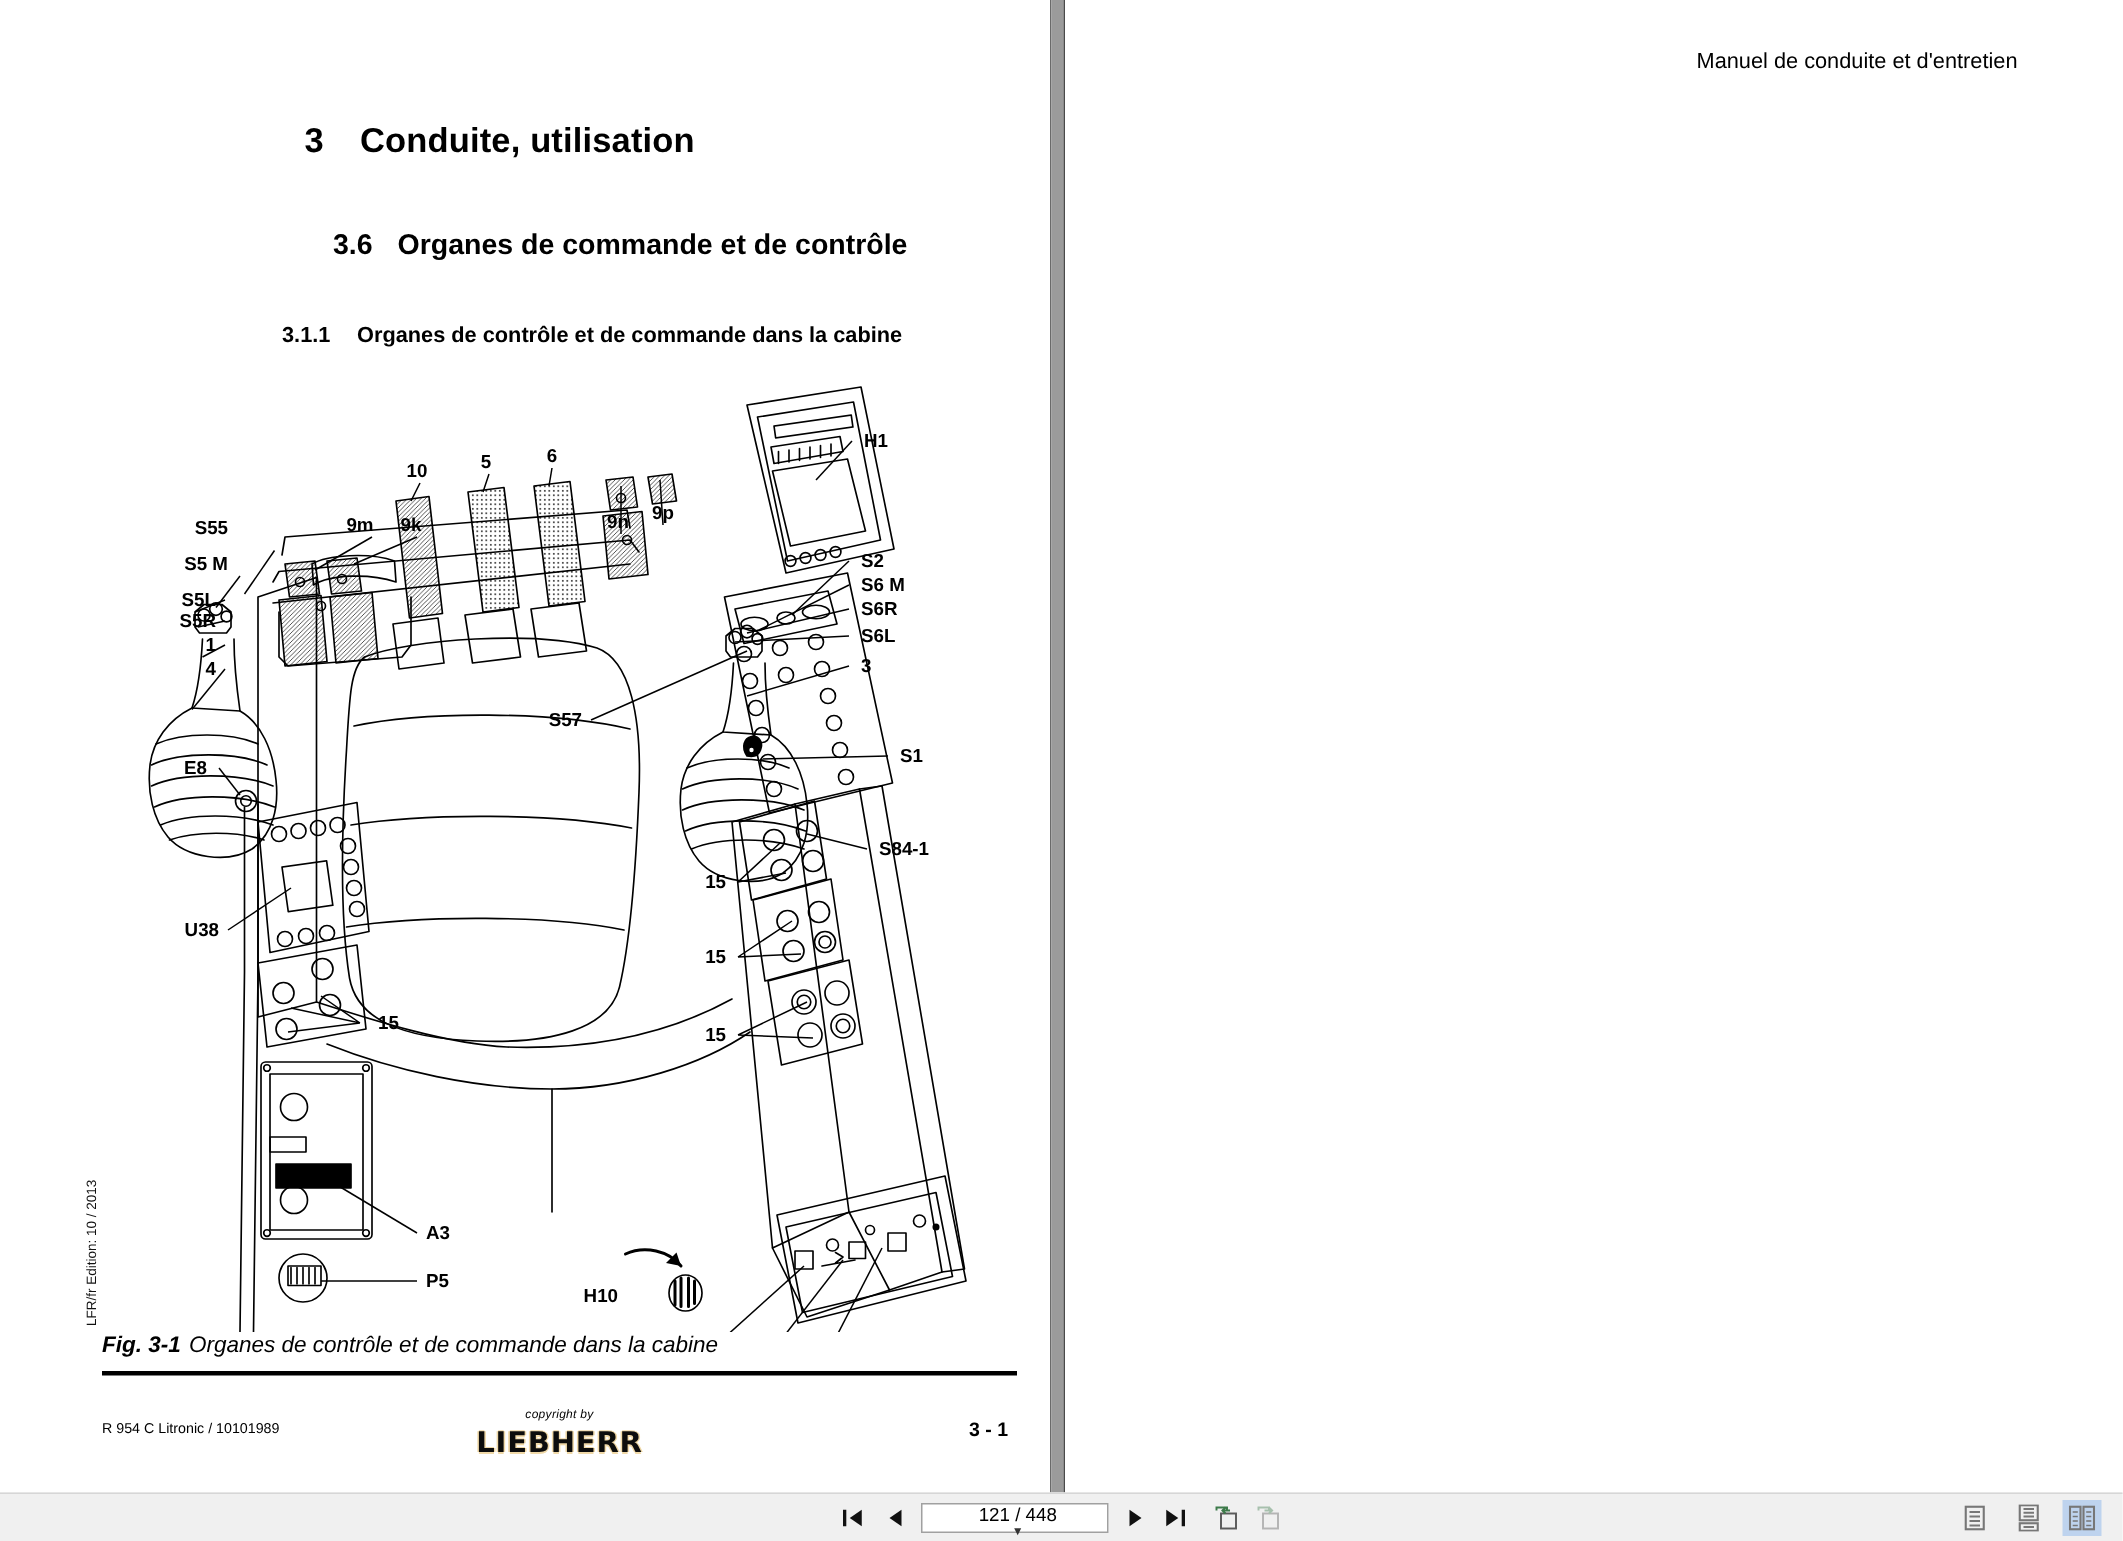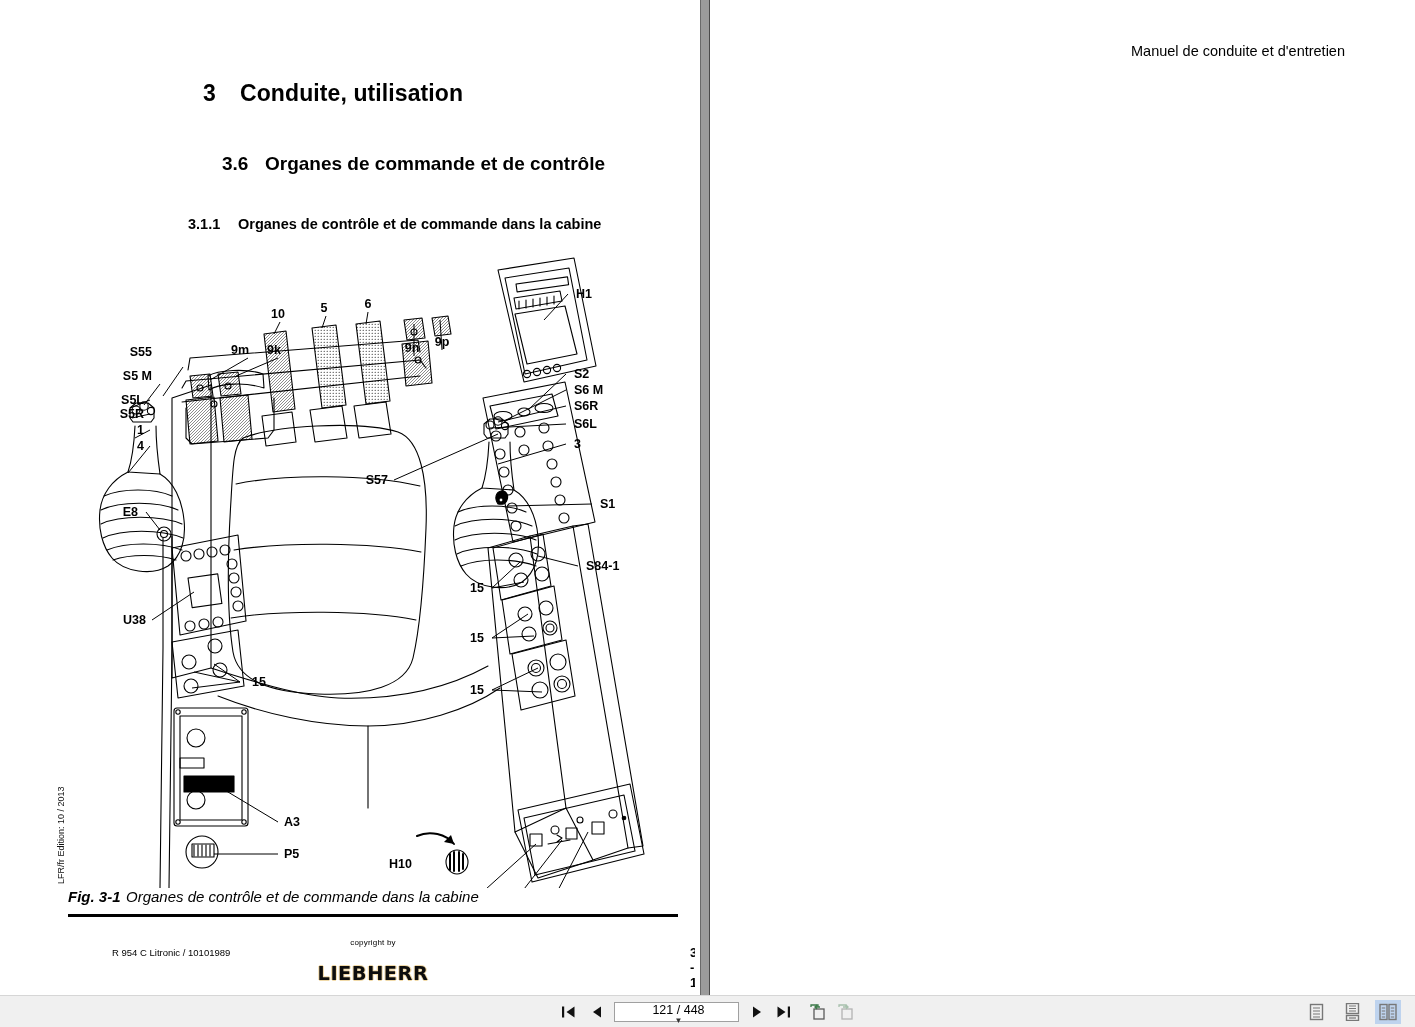--- a/index.html
+++ b/index.html
@@ -40,35 +40,35 @@
   
   .figure{position:absolute;left:68px;top:248px;width:610px;height:640px;}
   .figure svg{display:block;}
   .fig-caption{position:absolute;left:68px;top:888px;width:610px;font-size:15px;font-style:italic;}
   .fig-caption .lbl{font-weight:bold;font-style:italic;display:inline-block;width:58px;}
   .fig-caption .cap{font-style:italic;}
 
   
   .rule-thick{position:absolute;height:3px;background:#000;}
 
-  .footer{position:absolute;font-size:10px;margin-left:44px;}
+  .footer{position:absolute;font-size:10px;}
   .footer-doc{font-size:9.5px;}
   .pageno{font-size:13px;font-weight:bold;}
   .copy{position:absolute;text-align:center;width:180px;}
-  .copy .cb{font-size:8px;letter-spacing:.2px;display:block;margin-bottom:15px;}
+  .copy .cb{font-size:8px;letter-spacing:.2px;display:block;margin-bottom:4px;font-style:italic;}
   .logo{
     display:block;font-size:19px;font-weight:bold;letter-spacing:0.5px;
     color:#0d0d0d;
     font-family:"DejaVu Sans", sans-serif;
     text-shadow:
       1px 0 0 #f0d9a8, -1px 0 0 #f0d9a8,
       0 1px 0 #f0d9a8, 0 -1px 0 #f0d9a8;
     transform:scaleX(1.02);
   }
-  .rh-right{position:absolute;right:70px;top:43px;font-size:14.5px;}
+  .rh-right{position:absolute;right:70px;top:33px;font-size:14.5px;}
 
   
   .toolbar{
     position:absolute;left:0;top:995px;width:1415px;height:32px;
     background:#f0f0f0;border-top:1px solid #d6d6d6;
     display:flex;align-items:center;
   }
   .tb-center{position:absolute;left:0;width:1415px;display:flex;justify-content:center;align-items:center;gap:6px;}
   .tb-btn{
     width:22px;height:22px;display:flex;align-items:center;justify-content:center;

